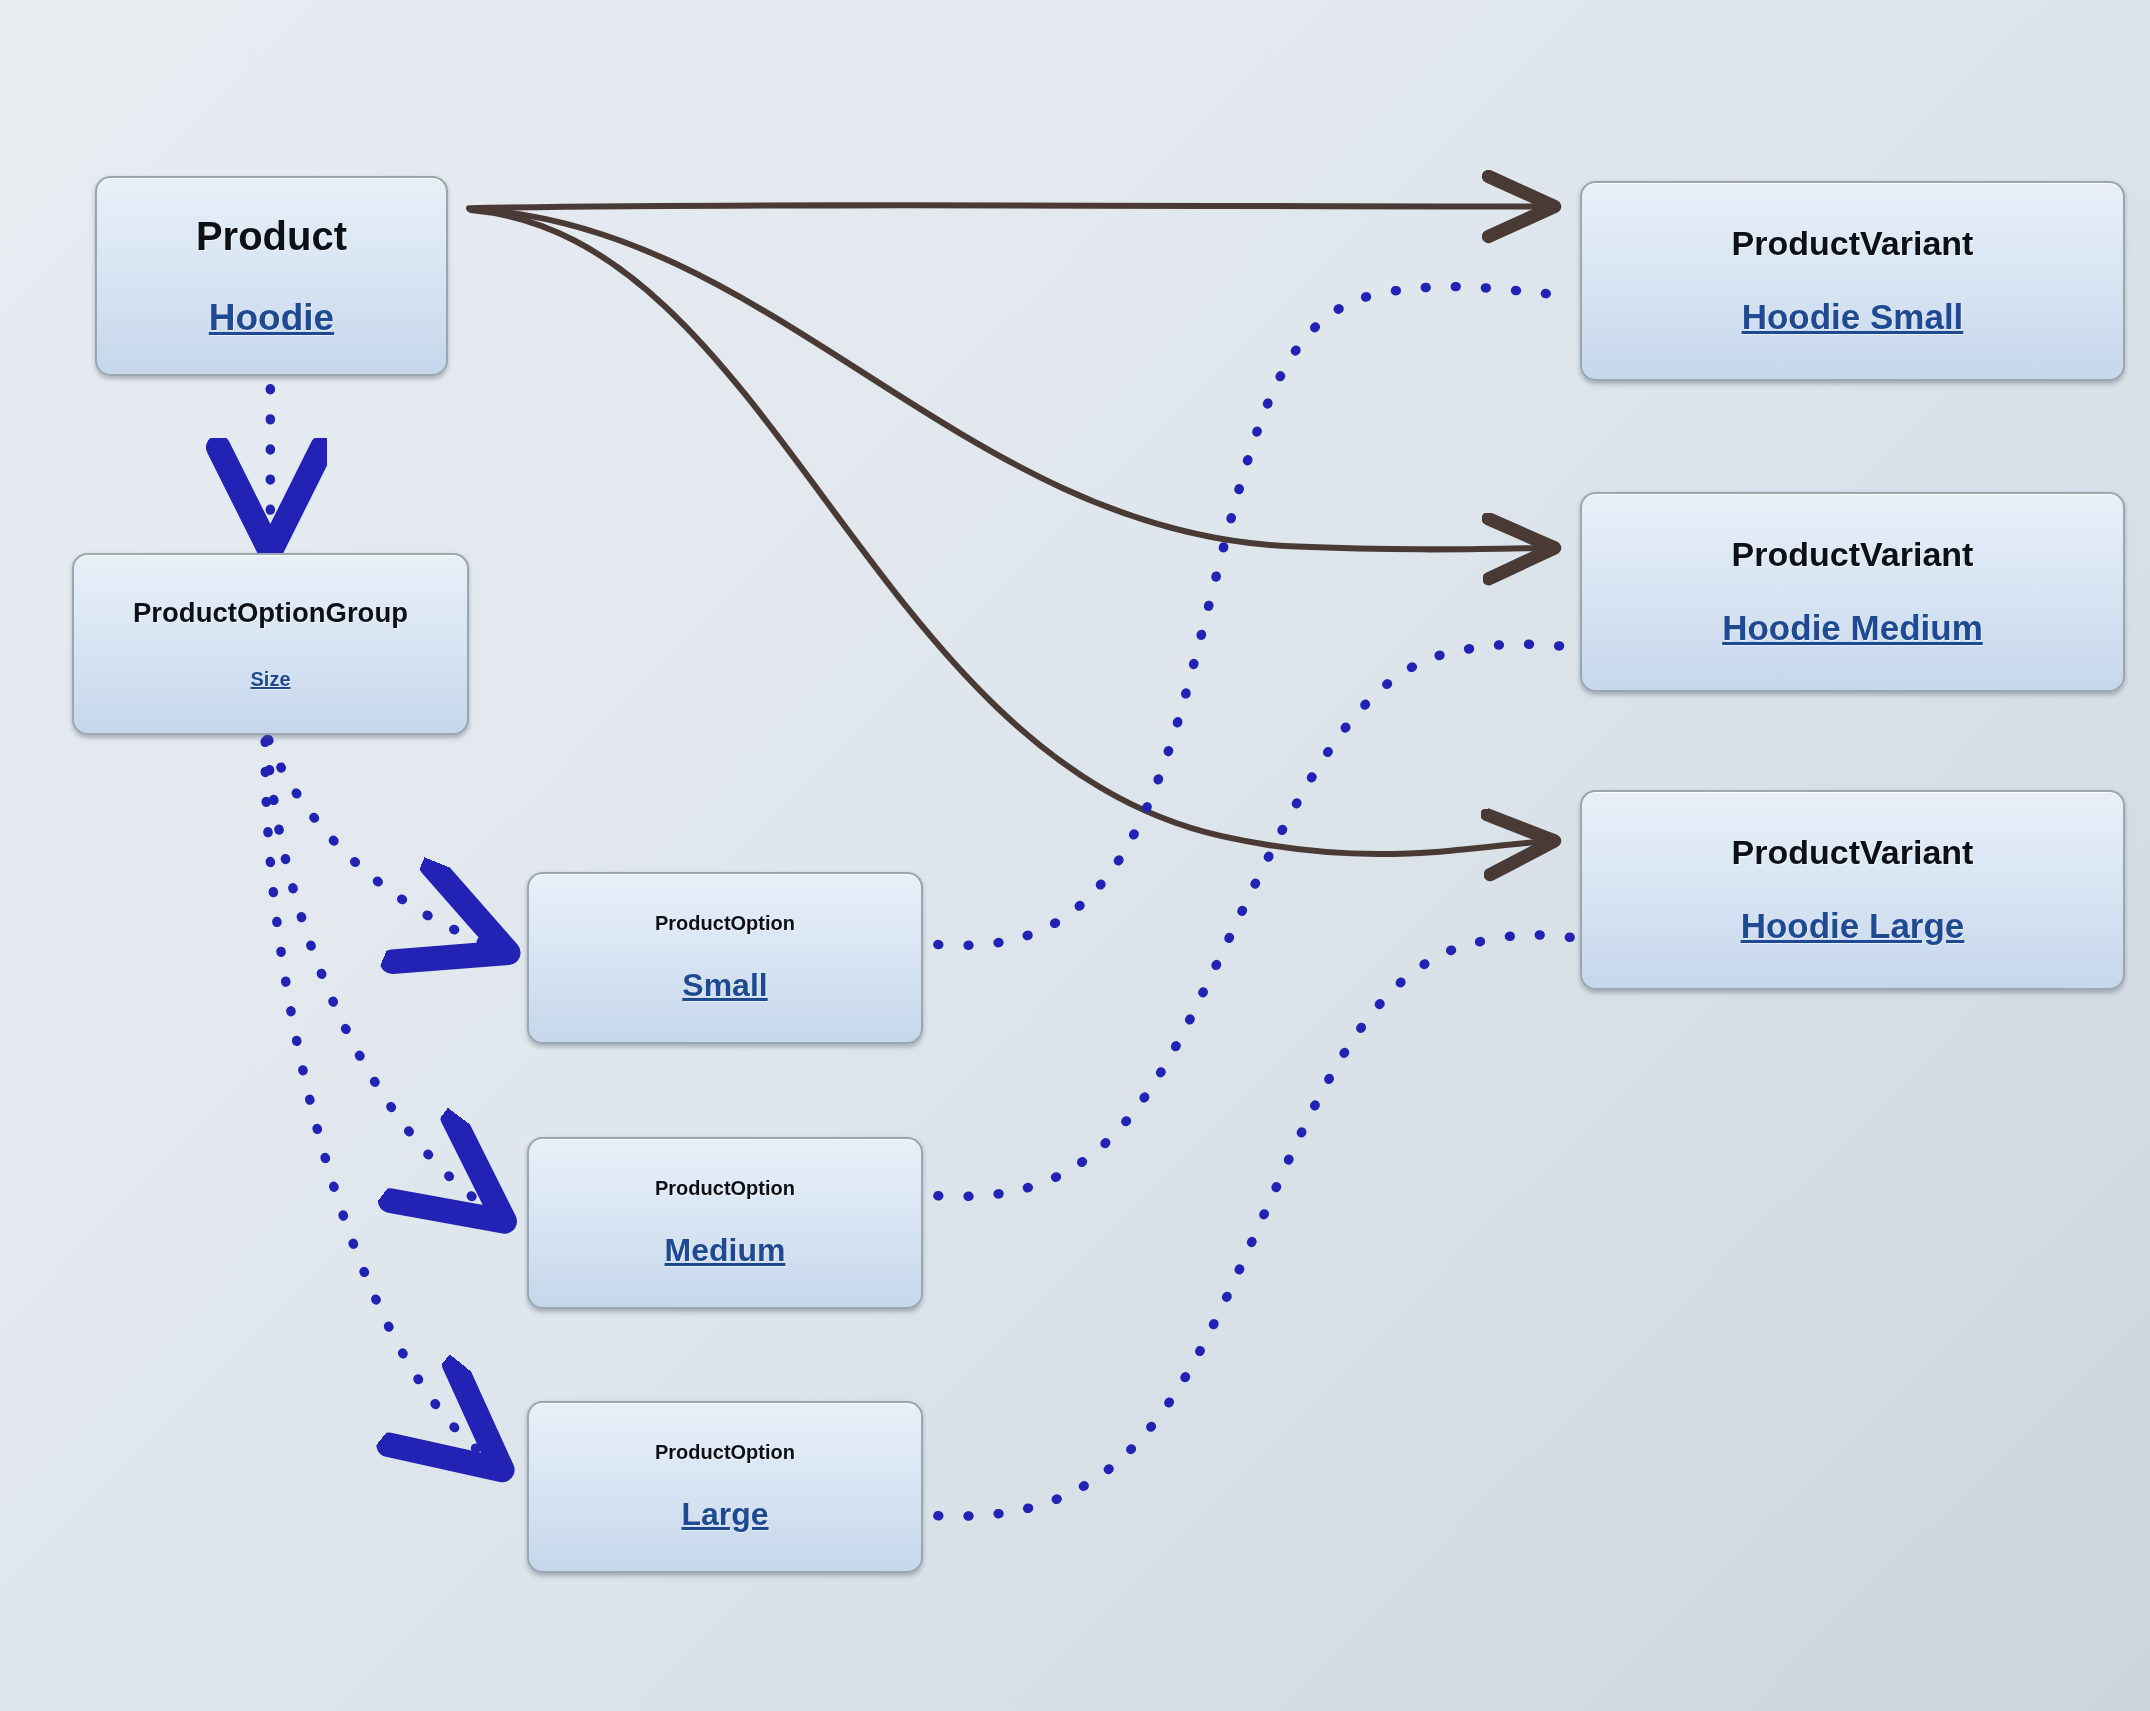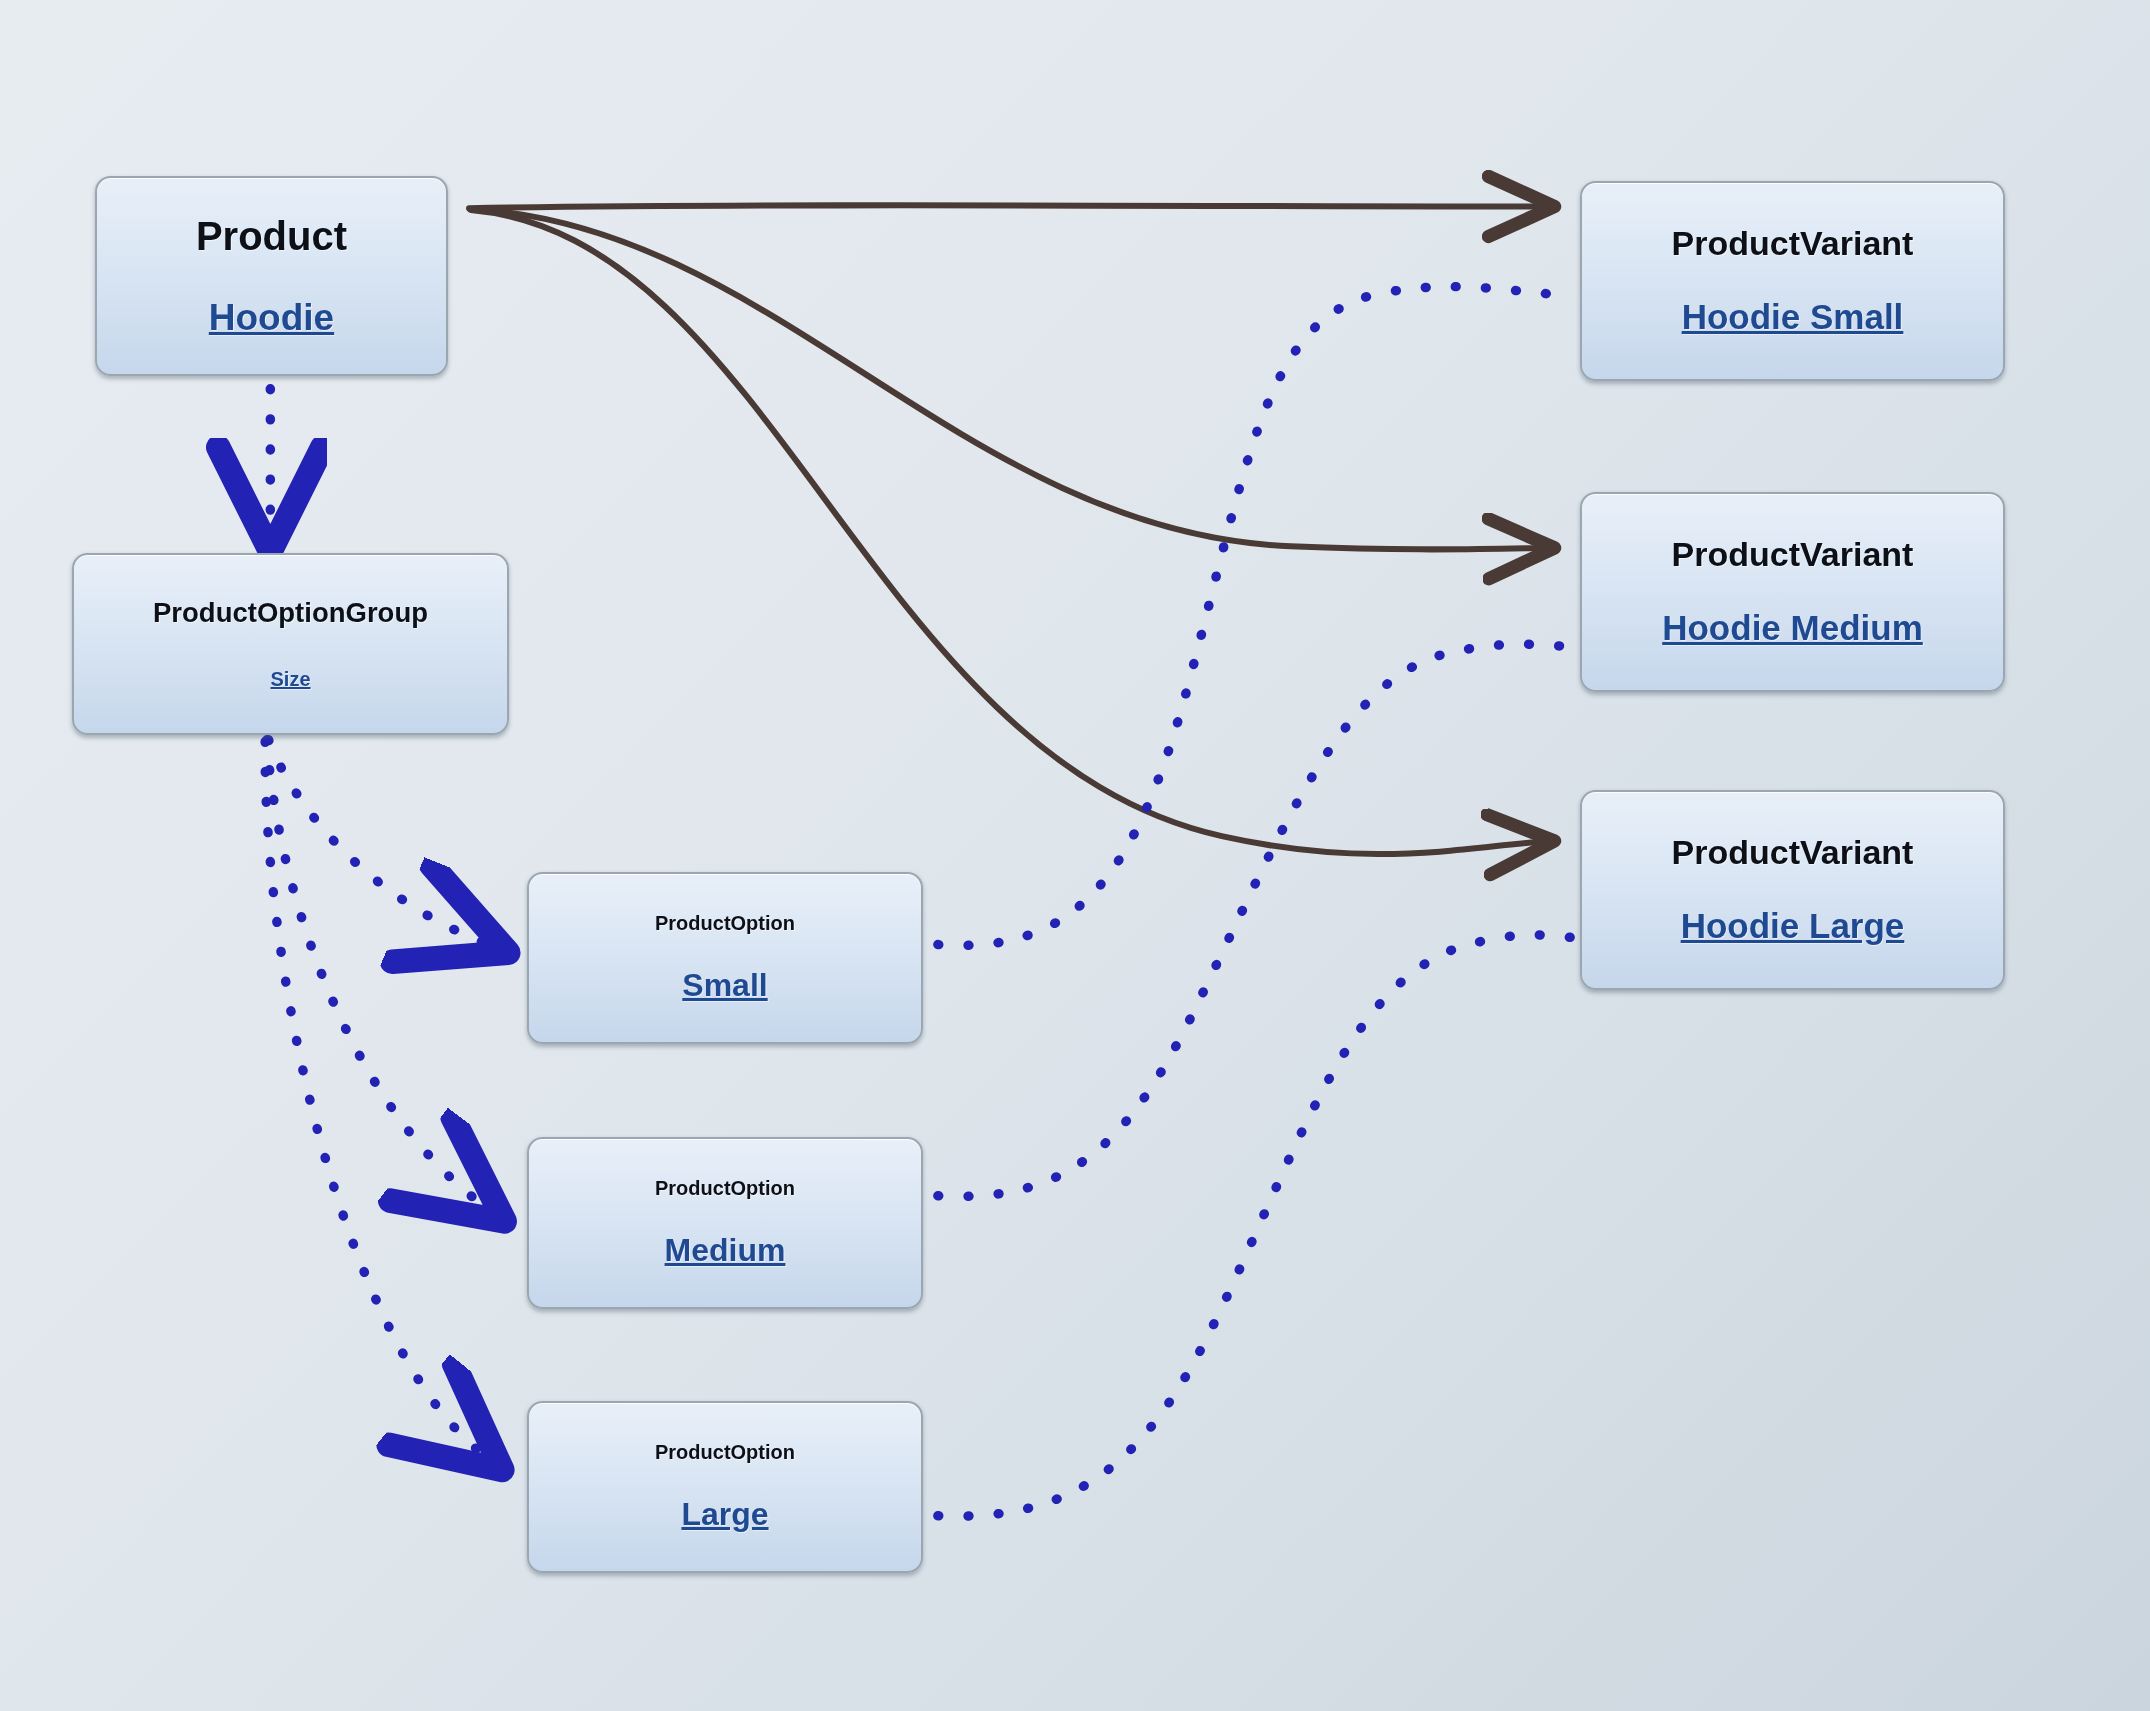--- a/index.html
+++ b/index.html
@@ -47,34 +47,34 @@
     line-height: 1.1;
     text-decoration: underline;
   }
 
   
   #node-product { left: 95px; top: 176px; width: 353px; height: 200px; }
   #node-product .type  { font-size: 40px; margin-bottom: 40px; }
   #node-product .label { font-size: 37px; }
 
   
-  #node-pog { left: 72px; top: 553px; width: 437px; height: 182px; }
+  #node-pog { left: 72px; top: 553px; width: 397px; height: 182px; }
   #node-pog .type  { font-size: 27.5px; margin-bottom: 40px; }
   #node-pog .label { font-size: 20px; }
 
   
   .node-po { left: 527px; width: 396px; height: 172px; }
   .node-po .type  { font-size: 20px; margin-bottom: 34px; }
   .node-po .label { font-size: 32px; text-align: right; }
   #node-po-small  { top: 872px; }
   #node-po-medium { top: 1137px; }
   #node-po-large  { top: 1401px; }
 
   
-  .node-pv { left: 1580px; width: 425px; height: 200px; }
+  .node-pv { left: 1580px; width: 545px; height: 200px; }
   .node-pv .type  { font-size: 34px; margin-bottom: 36px; }
   .node-pv .label { font-size: 35px; }
   #node-pv-small  { top: 181px; }
   #node-pv-medium { top: 492px; }
   #node-pv-large  { top: 790px; }
 </style>
 </head>
 <body>
 
 <div id="canvas">

